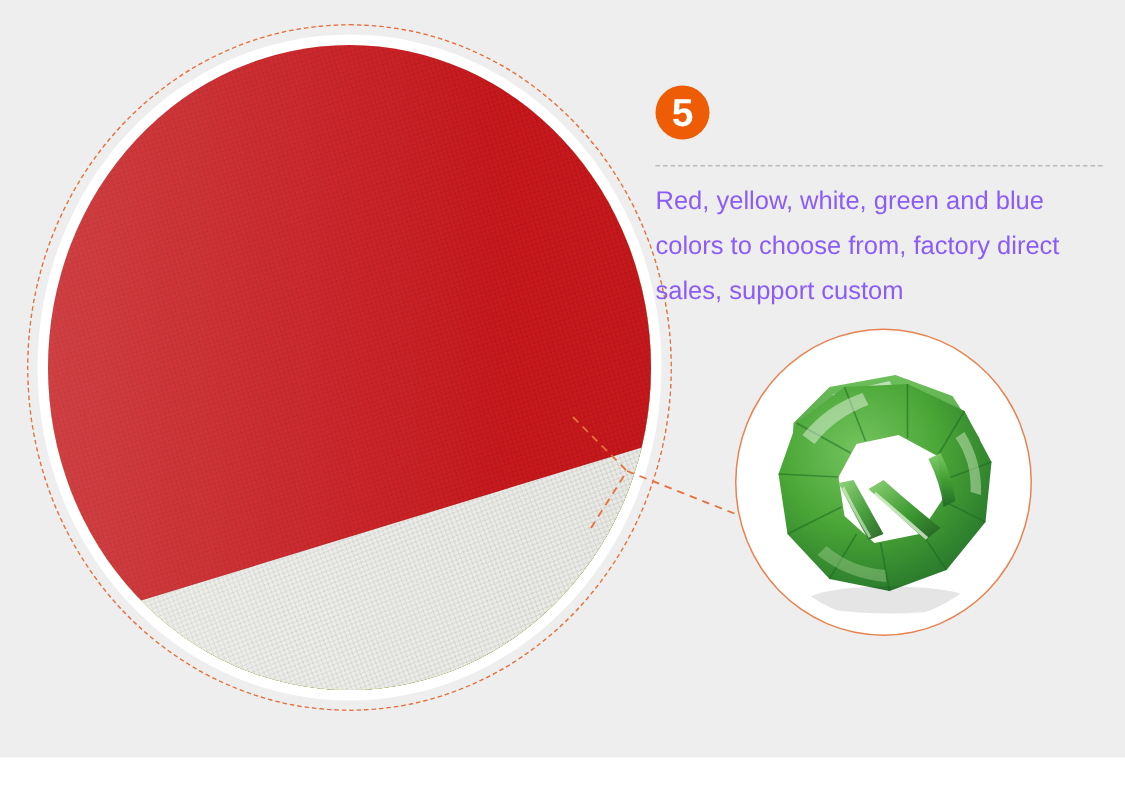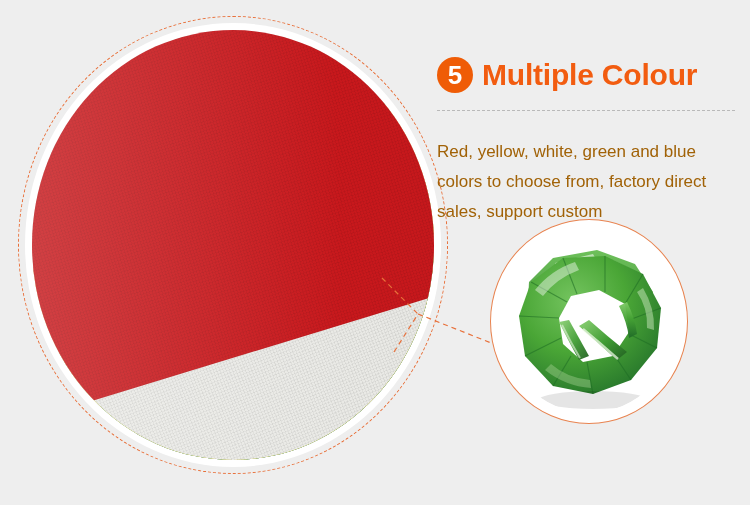--- a/index.html
+++ b/index.html
@@ -190,23 +190,23 @@
     white-space: nowrap;
     font-family: "Liberation Sans", sans-serif;
   }
   .divider-dashed {
     margin-top: 12px;
     width: 298px;
     height: 0;
     border-top: 1px dashed #b9b9b9;
   }
   .description {
-    margin-top: 26px;
+    margin-top: 8px;
     width: 292px;
-    color: #a16207;
+    color: #8b5cf6;
     font-size: 17px;
     line-height: 30px;
     font-family: "Liberation Sans", sans-serif;
   }
 </style>
 </head>
 <body>
 
 <div class="feature-banner">
 
@@ -346,21 +346,20 @@
           <ellipse cx="92" cy="170" rx="54" ry="9" fill="#000000" opacity=".10"></ellipse>
         </g>
       </svg>
     </div>
   </div>
 
   <div class="info-panel">
 
     <div class="headline-row">
       <div class="step-badge">5</div>
-      <div class="headline-title">Multiple Colour</div>
     </div>
 
     <div class="divider-dashed"></div>
 
     <div class="description">Red, yellow, white, green and blue colors to choose from, factory direct sales, support custom</div>
   </div>
 
   <div class="bottom-strip"></div>
 </div>
 

